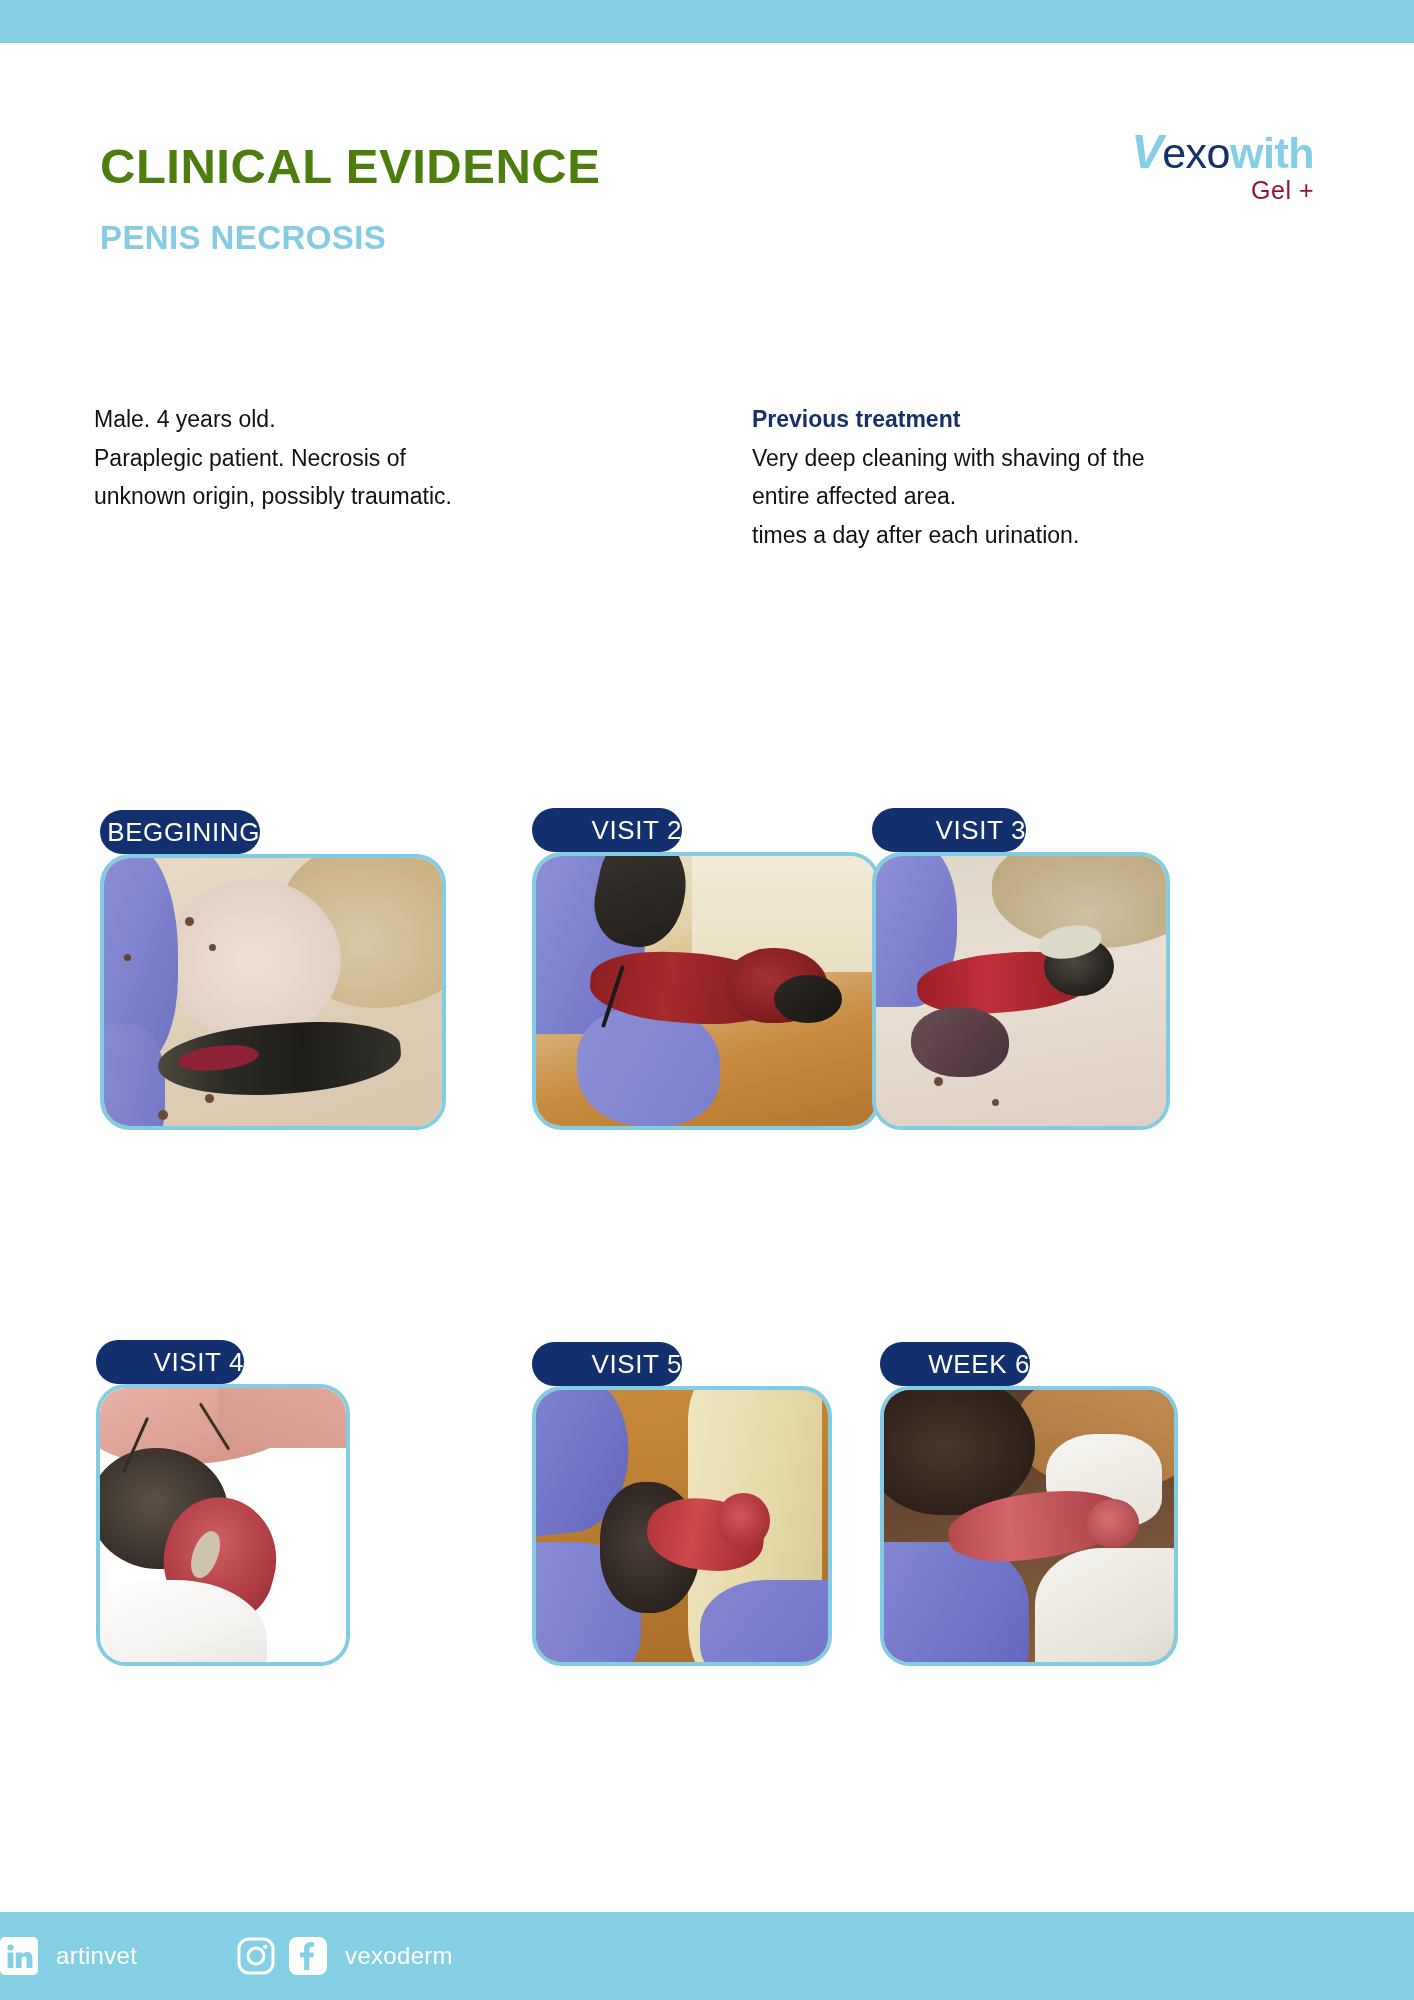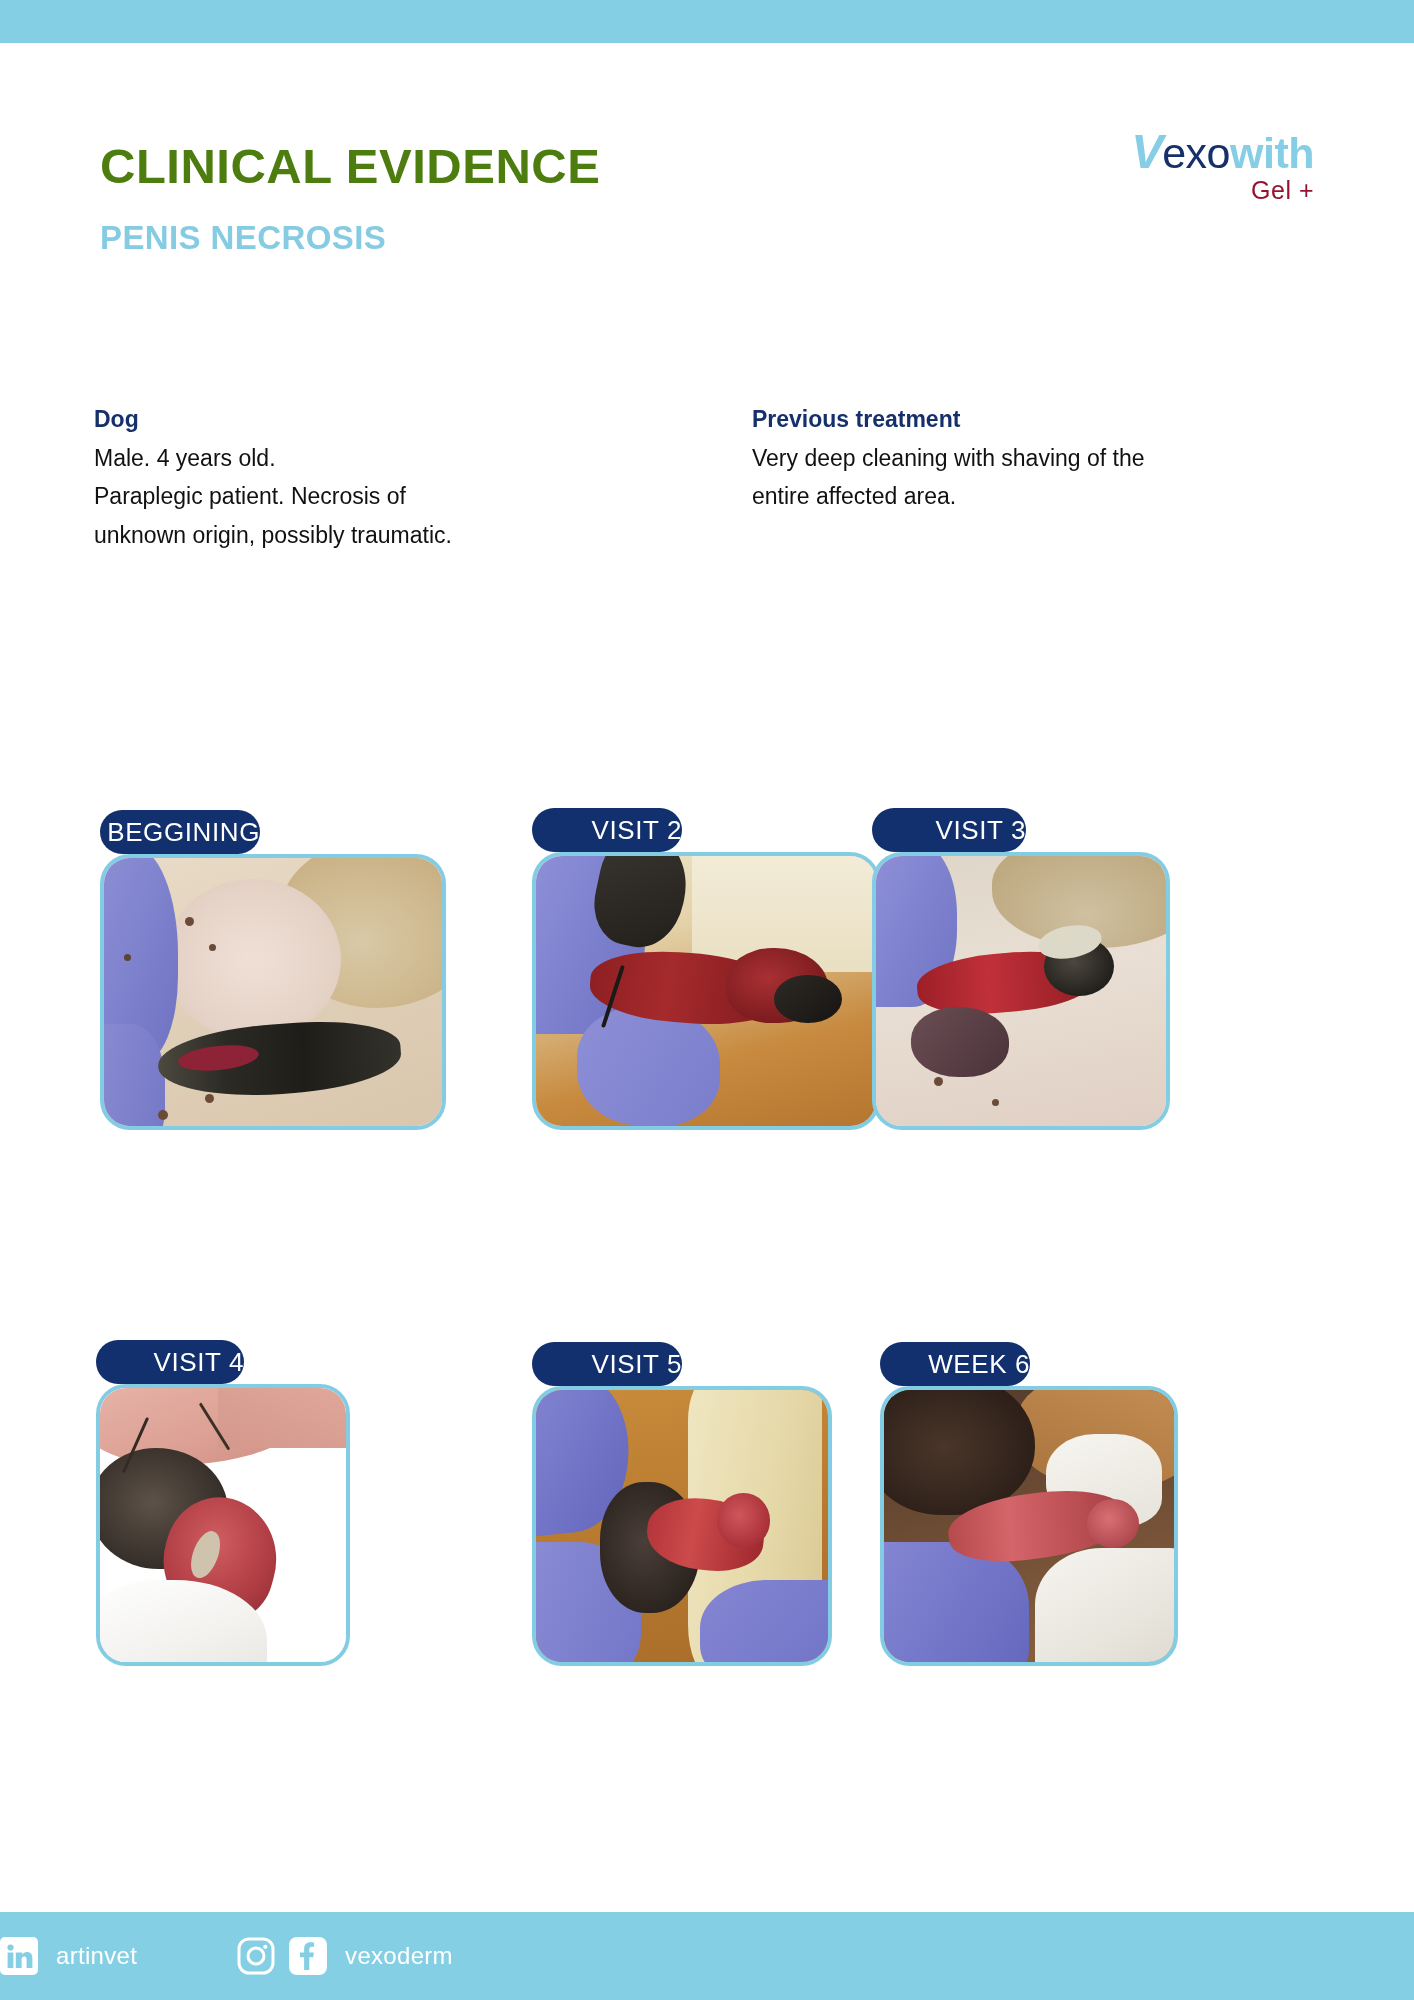--- a/index.html
+++ b/index.html
@@ -168,30 +168,30 @@
 
 <div class="page-title">CLINICAL EVIDENCE</div>
 <div class="page-subtitle">PENIS NECROSIS</div>
 
 <div class="logo">
   <div class="logo-word"><span class="logo-v">V</span><span class="logo-exo">exo</span><span class="logo-derm">with</span></div>
   <div class="logo-gel">Gel +</div>
 </div>
 
 <div class="col col-left">
-  <div class="heading">Dog</div>
   <div class="bodytext">Male. 4 years old.</div>
   <div class="bodytext">Paraplegic patient. Necrosis of</div>
   <div class="bodytext">unknown origin, possibly traumatic.</div>
 </div>
 
 <div class="col col-right">
   <div class="heading">Previous treatment</div>
   <div class="bodytext">Very deep cleaning with shaving of the</div>
   <div class="bodytext">entire affected area.</div>
+  <div class="bodytext">times a day after each urination.</div>
 </div>
 
 <div class="photo-card">
   <div class="photo-frame" style="left:100px; top:854px; width:338px; height:268px;">
     <div class="photo-inner">
       <div class="blob" style="left:0;top:0;width:100%;height:100%;background:linear-gradient(160deg,#e9dcc8 0%,#e2d2bb 35%,#d9c6ad 100%);"></div>
       <div class="blob" style="left:52%;top:-6%;width:60%;height:62%;background:radial-gradient(ellipse at 40% 60%,#d9c9a7 0%,#c9b083 70%,#bda376 100%);border-radius:45% 40% 55% 50%;"></div>
       <div class="blob" style="left:18%;top:8%;width:52%;height:60%;background:radial-gradient(ellipse at 50% 50%,#efe0d6 0%,#e5d2c6 65%,#d8c3b5 100%);border-radius:50%;"></div>
       <div class="blob" style="left:-4%;top:-4%;width:26%;height:80%;background:linear-gradient(110deg,#8f90d6 0%,#7f82cd 50%,#6e72c1 100%);border-radius:0 50% 40% 0;"></div>
       <div class="blob" style="left:-4%;top:62%;width:22%;height:46%;background:linear-gradient(100deg,#8b8cd2 0%,#7578c6 100%);border-radius:0 46% 30% 0;"></div>

